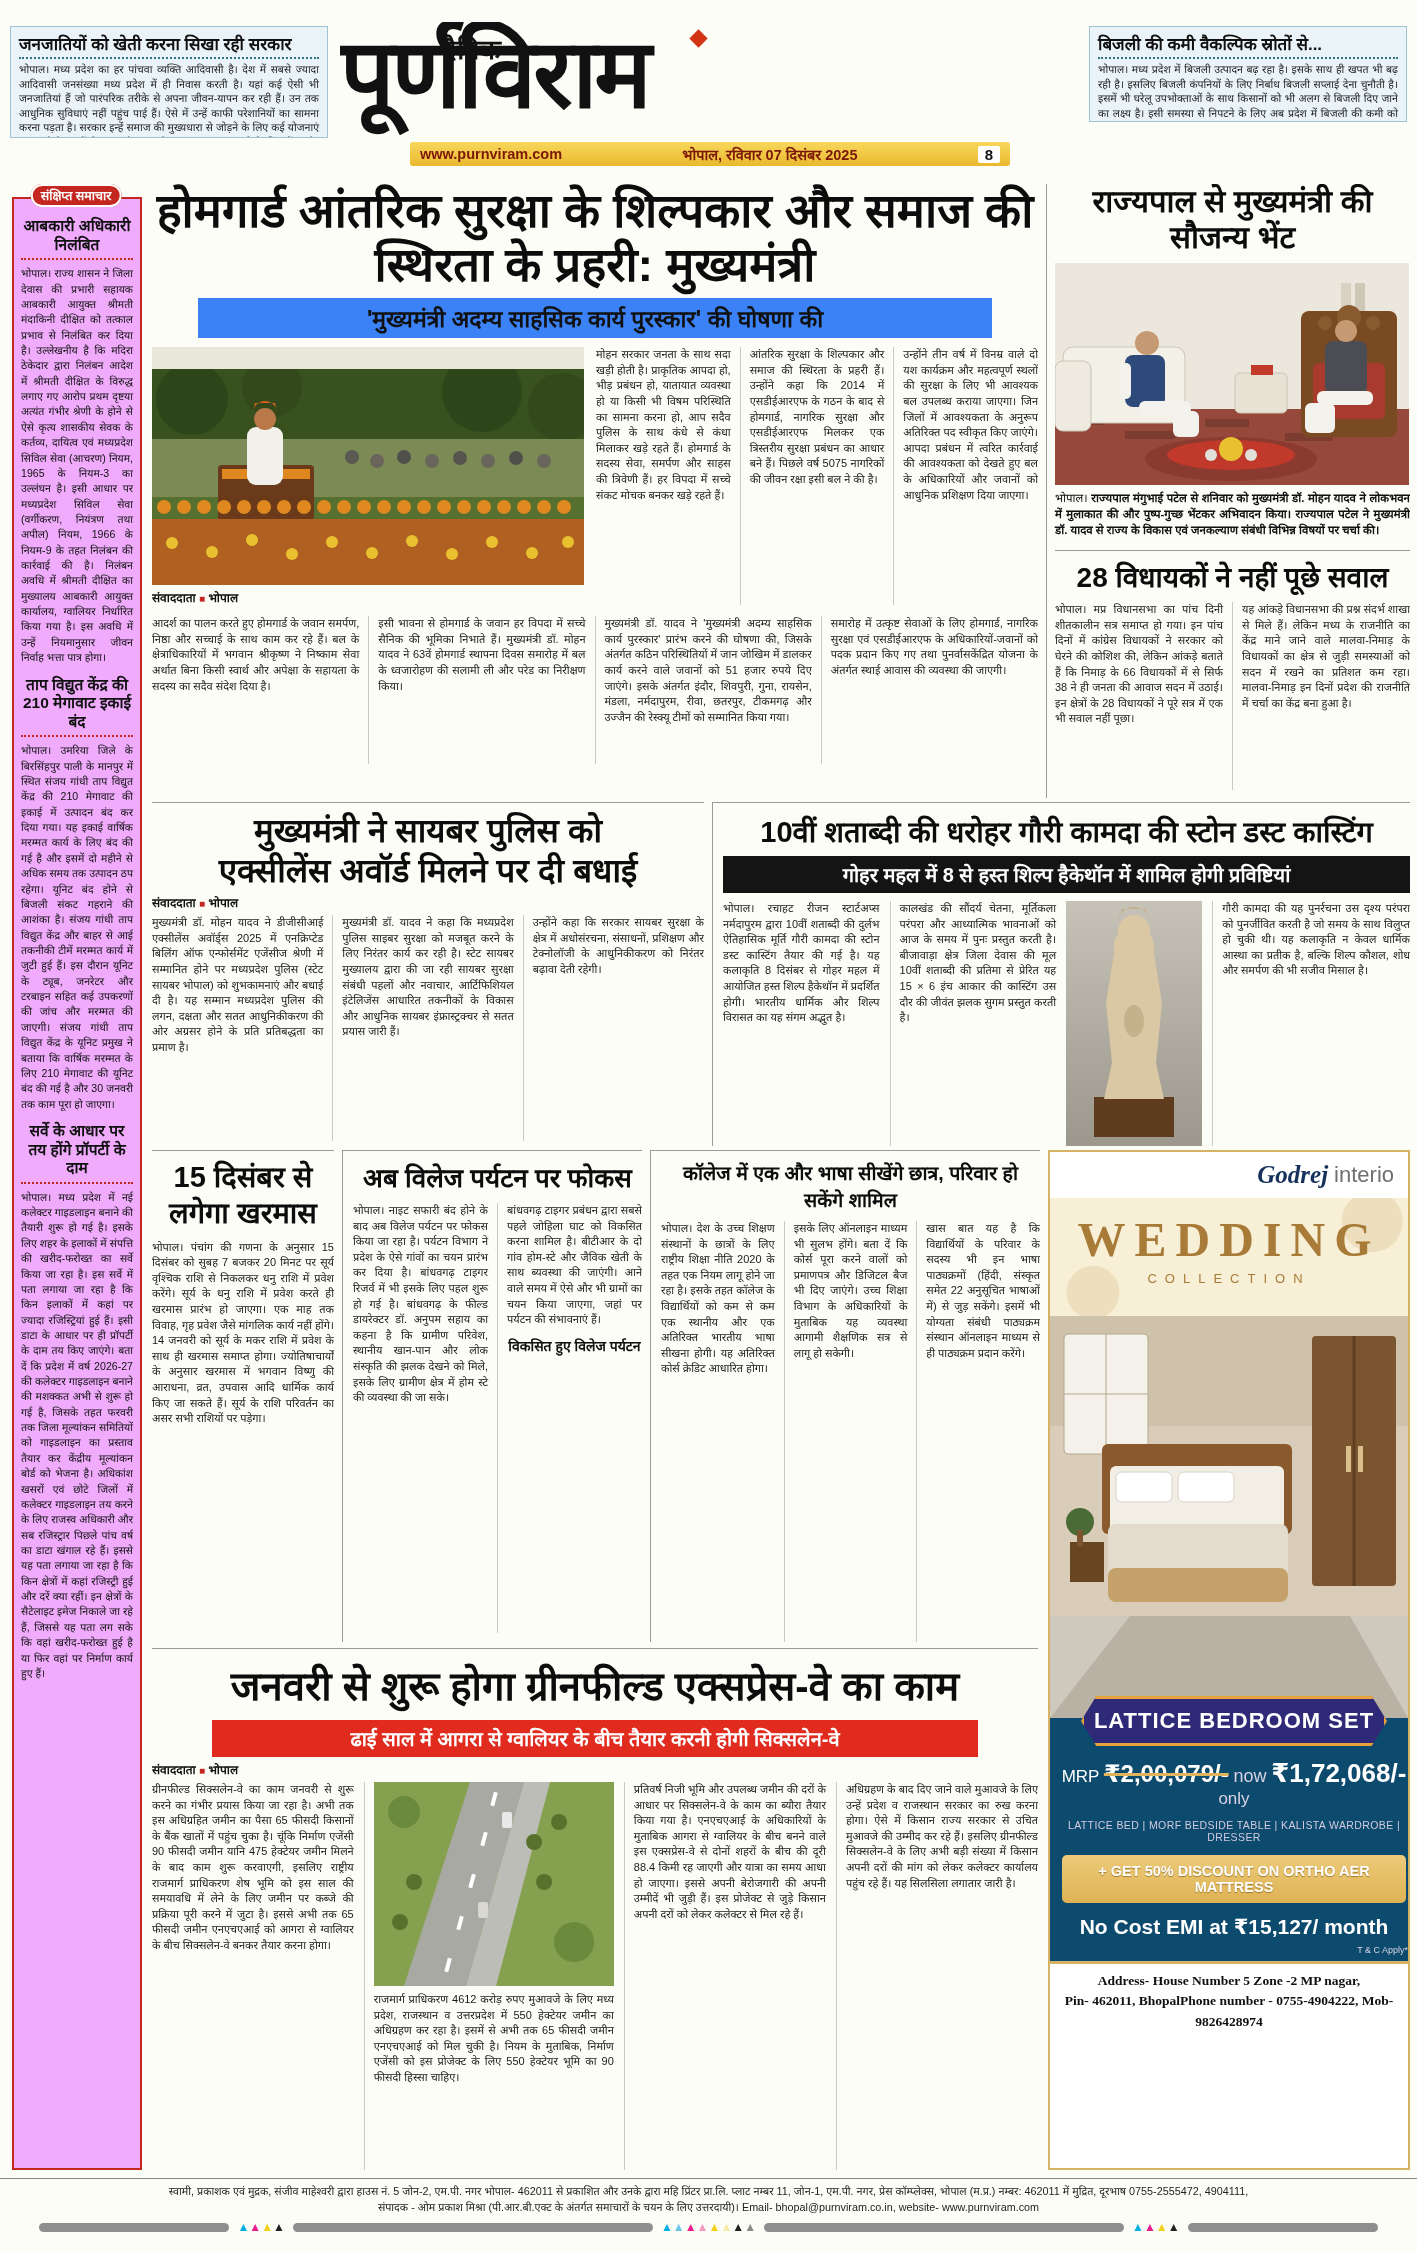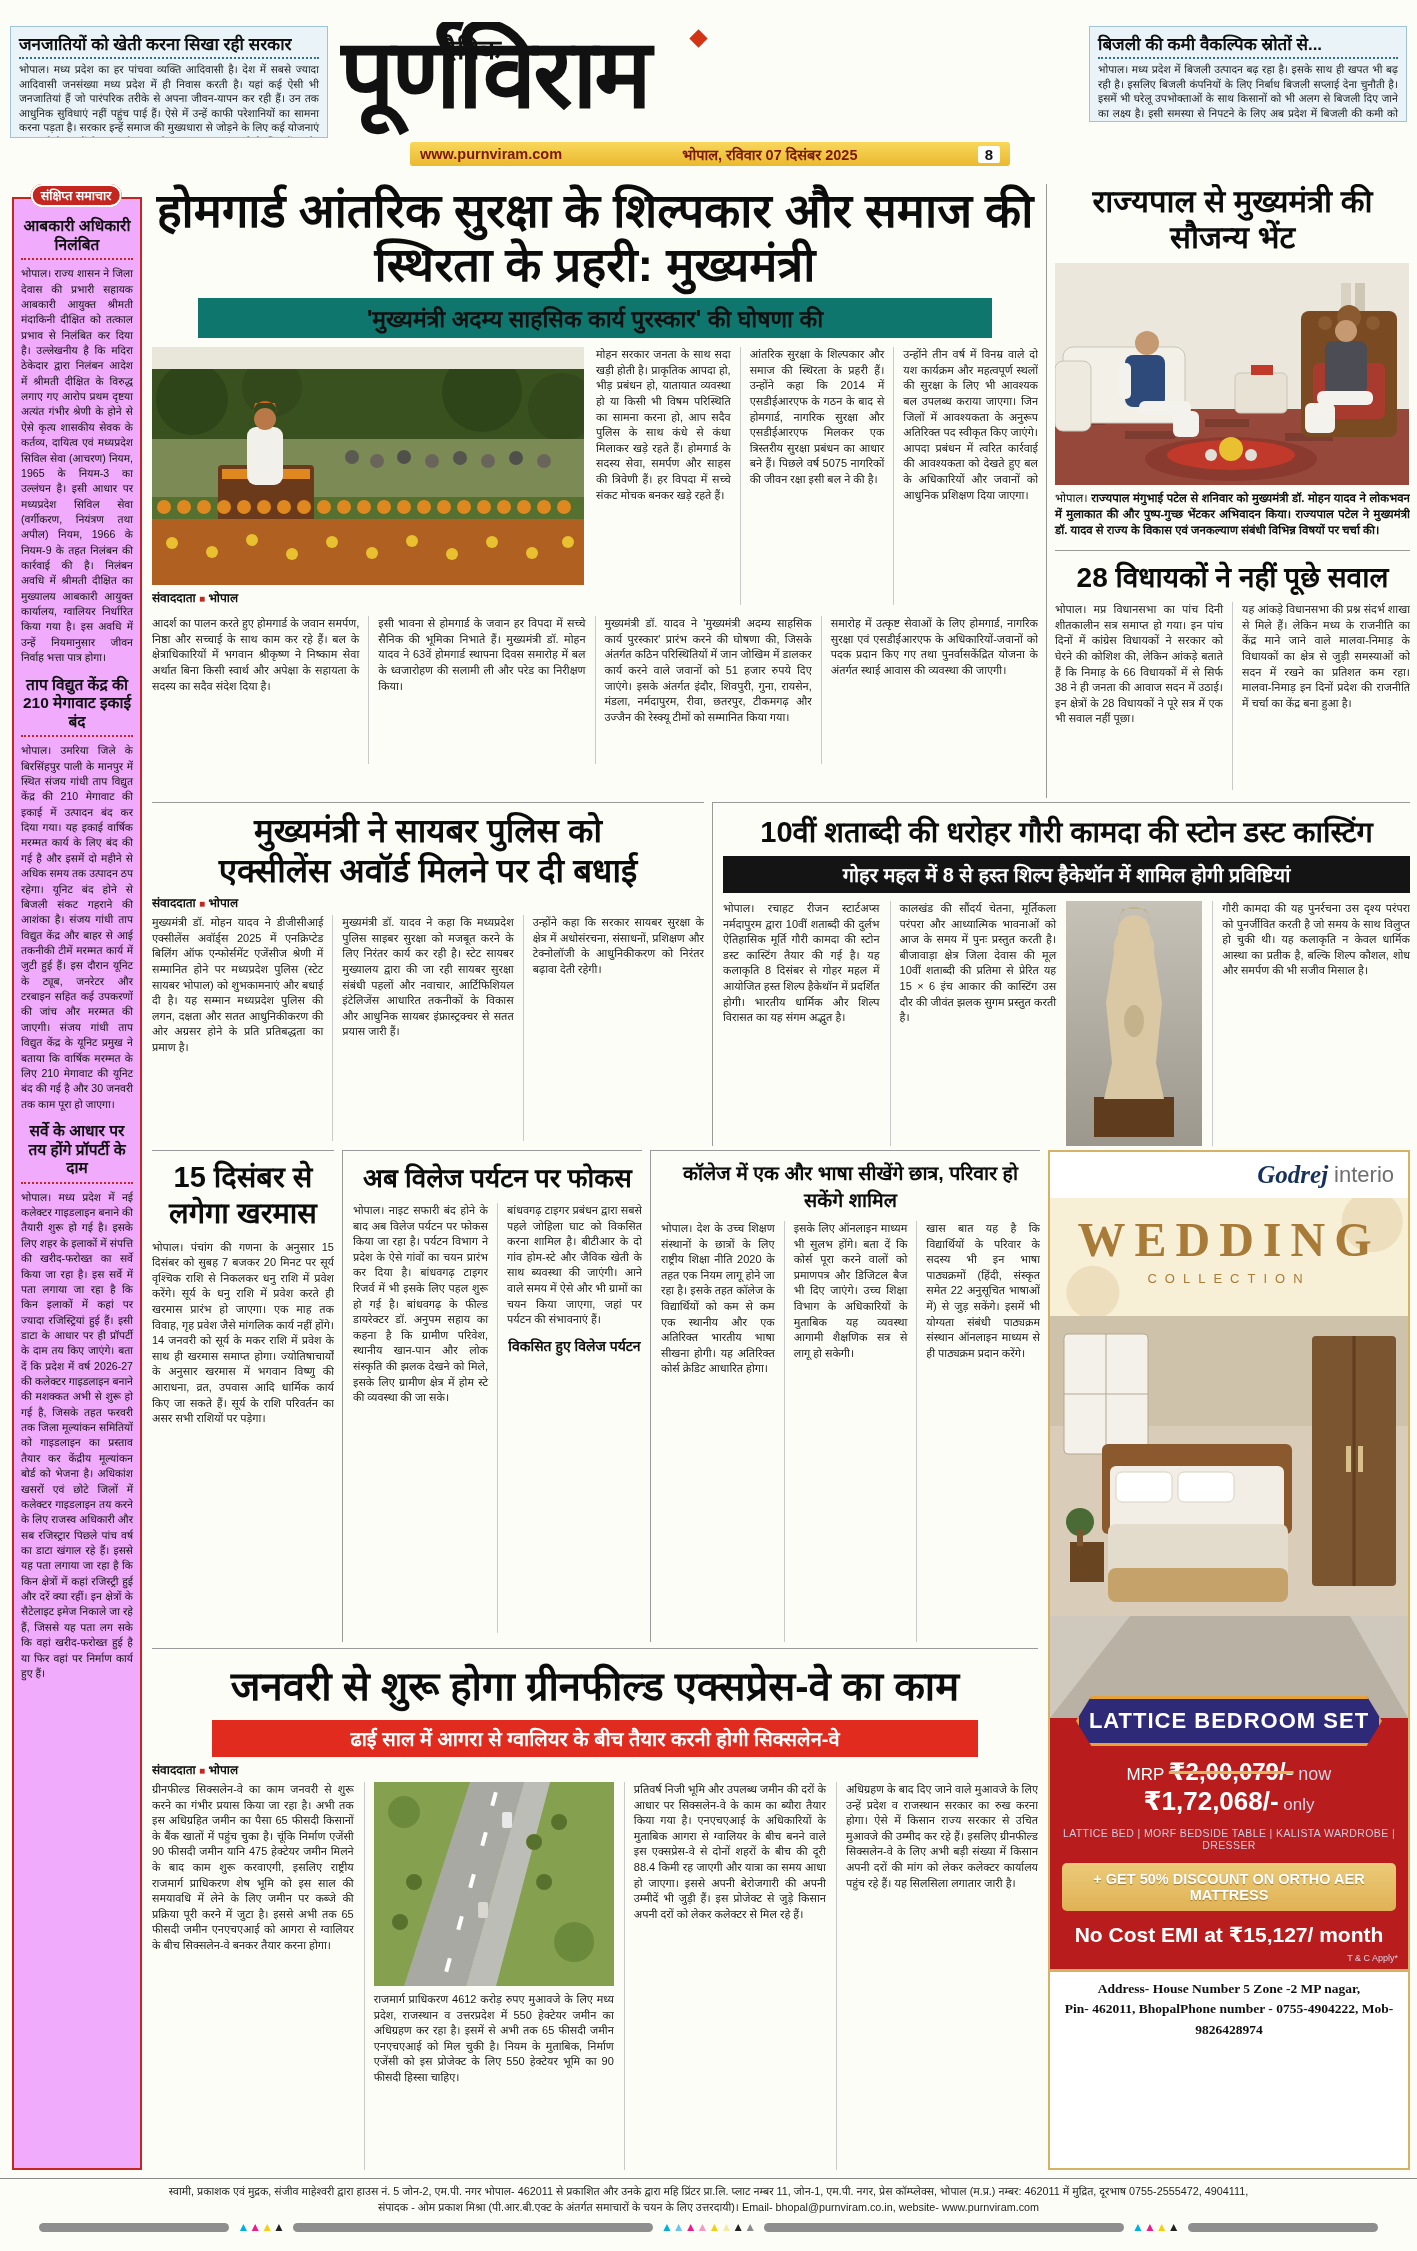--- a/index.html
+++ b/index.html
@@ -29,38 +29,38 @@
   .sb-item .sb-rule{border-bottom:2px dotted #c3271f;margin:4px 0 6px 0;}
   .sb-item p{margin:0 0 10px 0;font-size:10.6px;line-height:1.45;text-align:justify;}
   
   .story h1,.story h2{margin:0;font-weight:800;text-align:center;color:#0c0c0c;}
   .body-txt{font-size:11px;line-height:1.42;text-align:justify;color:#181818;margin:0;}
   .vcols{display:flex;}
   .vcols>div{flex:1;min-width:0;}
   .vcols>div+div{border-left:1px solid #c9c9c9;margin-left:9px;padding-left:9px;}
   .byline{font-size:12px;font-weight:800;margin:4px 0;}
   .byline .sq{color:#c3271f;font-size:10px;}
-  .gray-bar{background:#0f766e;font-size:23px;font-weight:800;text-align:center;padding:4px 0;margin:7px 46px 0 46px;}
+  .gray-bar{background:#3b82f6;font-size:23px;font-weight:800;text-align:center;padding:4px 0;margin:7px 46px 0 46px;}
   .black-bar{background:#141414;color:#fff;font-size:20px;font-weight:800;text-align:center;padding:5px 4px;margin-top:6px;}
   .red-bar{background:#e02b1e;color:#fff;font-size:20px;font-weight:800;text-align:center;padding:5px 4px;margin:8px 60px 0 60px;}
   .rule-top{border-top:1px solid #9a9a9a;}
   .rule-left{border-left:1px solid #9a9a9a;}
   .photo{display:block;}
   .caption{font-size:11.5px;line-height:1.4;text-align:justify;font-weight:600;margin-top:5px;}
   
   .ad{border:2px solid #d6b267;background:#fff;box-sizing:border-box;}
   .ad-logo{height:46px;display:flex;align-items:center;justify-content:flex-end;padding-right:14px;gap:6px;}
   .godrej{font-family:"Liberation Serif","DejaVu Serif",serif;font-style:italic;font-weight:800;font-size:25px;color:#16325c;}
   .interio{font-size:22px;color:#6f6f6f;}
   .ad-wedding{height:118px;background:#f8efd7;position:relative;text-align:center;
     background-image:radial-gradient(circle at 12% 80%,#eddfbd 0 26px,transparent 27px),
                      radial-gradient(circle at 90% 20%,#eddfbd 0 30px,transparent 31px);}
   .ad-wedding .w1{font-family:"Liberation Serif","DejaVu Serif",serif;font-size:48px;letter-spacing:9px;color:#a87c38;font-weight:700;padding-top:14px;}
   .ad-wedding .w2{font-size:13px;letter-spacing:8px;color:#a87c38;margin-top:4px;}
-  .ad-purple{background:#b91c1c;position:relative;color:#fff;text-align:center;padding:0 10px 6px 10px;}
+  .ad-purple{background:#0c4a6e;position:relative;color:#fff;text-align:center;padding:0 0 6px 10px;}
   .ad-badge{position:relative;top:-22px;margin:0 auto;width:300px;background:#2f2a78;border:3px solid #e8a23c;
     color:#fff;font-weight:800;font-size:22px;letter-spacing:1px;padding:9px 0;border-radius:8px;
     clip-path:polygon(5% 0,95% 0,100% 50%,95% 100%,5% 100%,0 50%);}
   .ad-price{margin-top:-10px;font-size:17px;}
   .ad-price .strike{font-size:24px;font-weight:800;text-decoration:line-through;text-decoration-color:#e0b45c;text-decoration-thickness:3px;}
   .ad-price .now{color:#d9d2e4;font-size:18px;}
   .ad-price .new{font-size:26px;font-weight:800;}
   .ad-price .only{color:#d9d2e4;font-size:17px;}
   .ad-products{font-size:10.5px;color:#d3cbdf;letter-spacing:.4px;margin-top:10px;}
   .ad-offer{background:linear-gradient(#ecca79,#dfb254);color:#fff;font-weight:800;font-size:14.5px;

